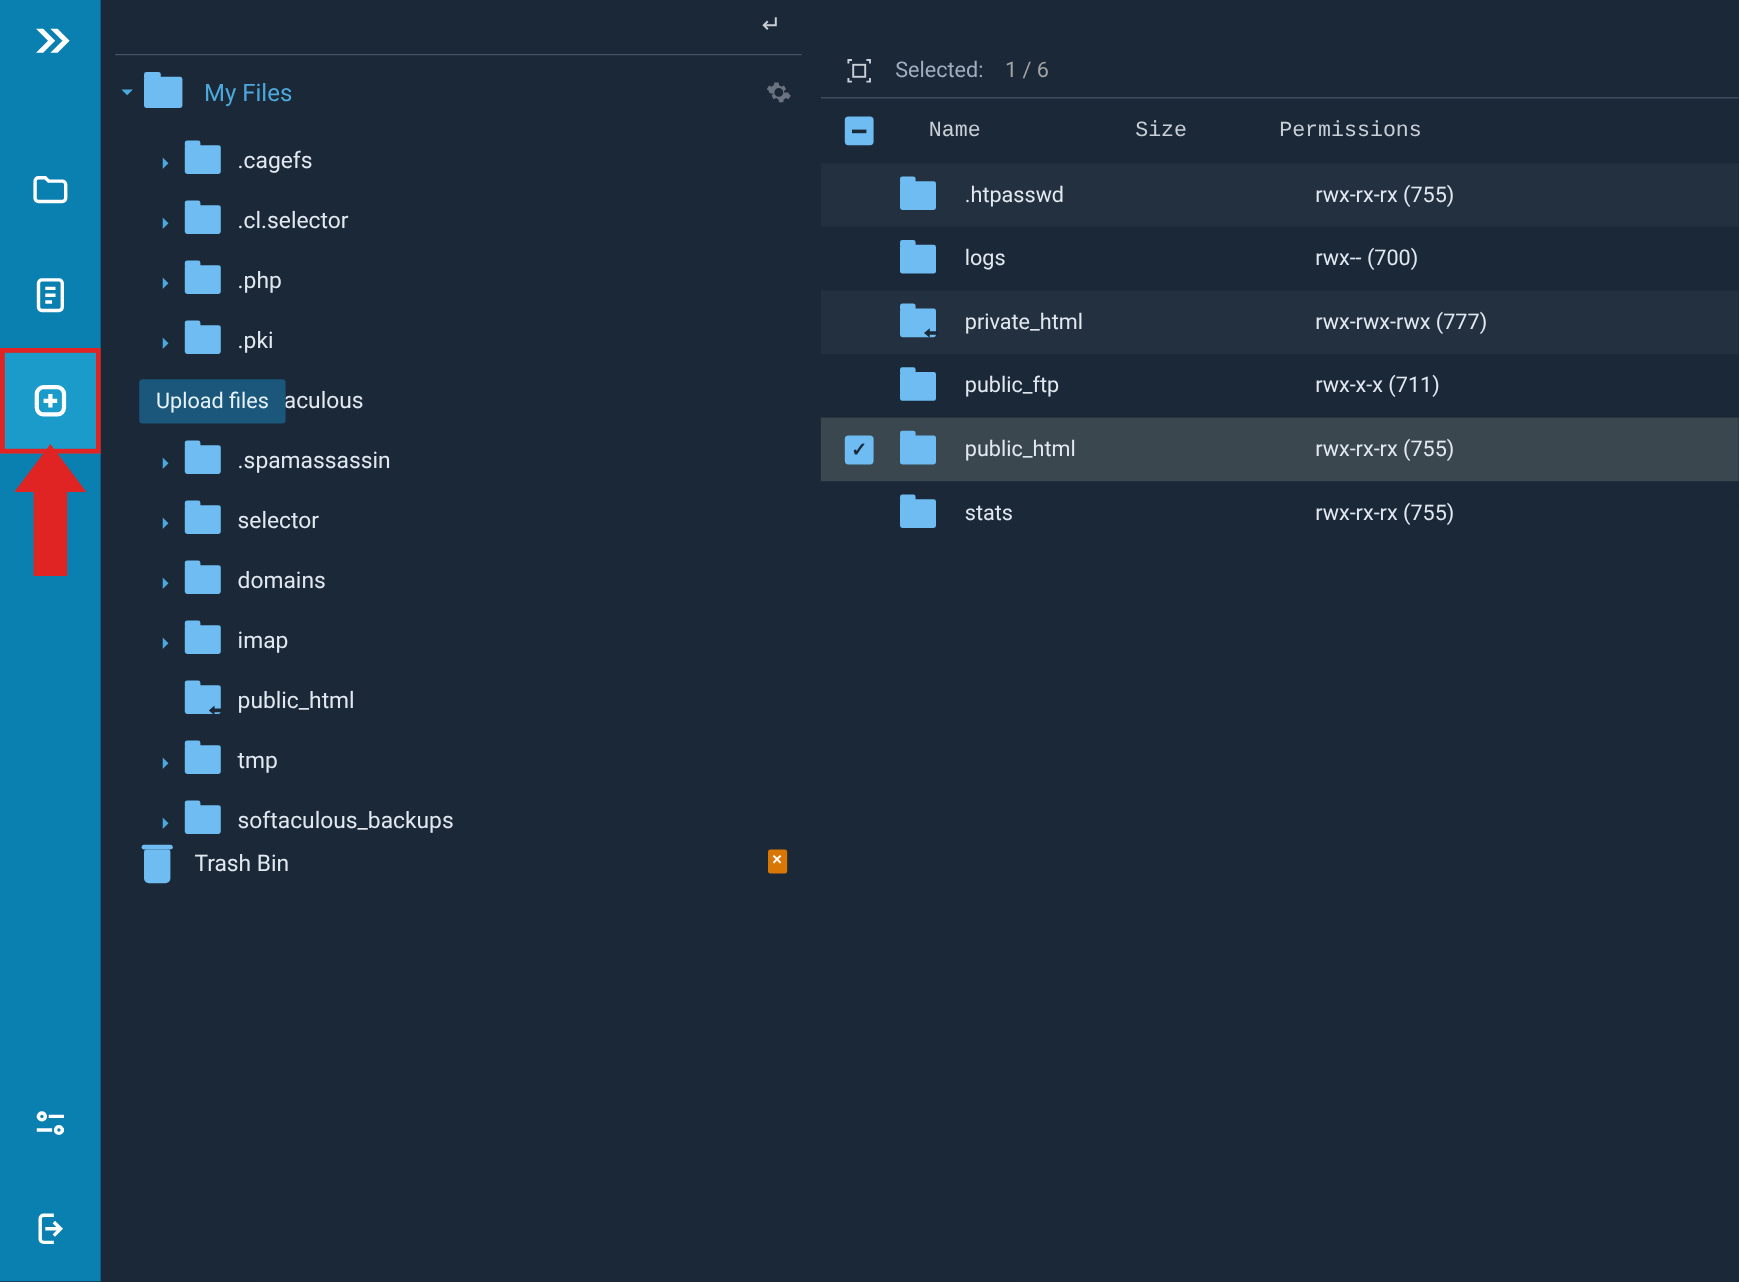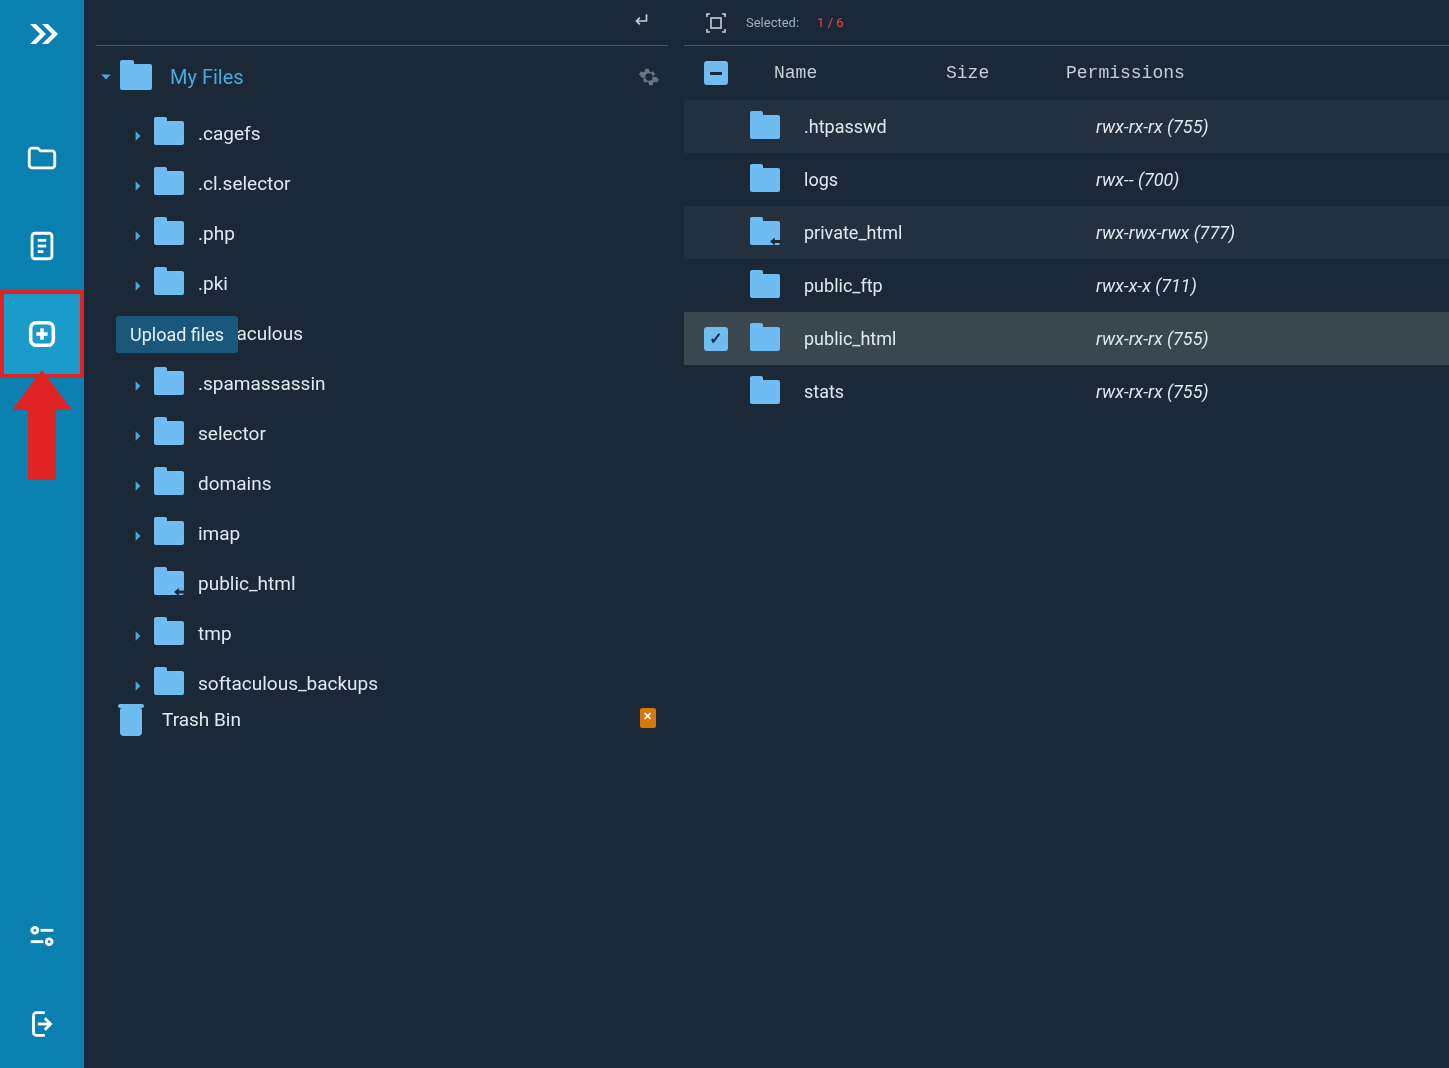--- a/index.html
+++ b/index.html
@@ -184,29 +184,30 @@
   flex: 1;
   background: #1b2838;
   display:flex; flex-direction:column;
   padding-left: 4px;
 }
 .selection-bar {
   height: 46px;
   display:flex; align-items:center;
   padding: 0 20px;
   color:#a0aec0;
-  font-size:13px;
+  font-size:18px;
   gap: 18px;
   border-bottom: 1px solid #4a5568;
+  margin-top: 36px;
 }
 .selection-bar .sel-icon {
   width:24px; height:24px;
   display:flex;align-items:center;justify-content:center;
 }
-.selection-bar .sel-count { color:#ef4444; }
+.selection-bar .sel-count { color:#a3a3a3; }
 
 .col-headers {
   display:flex; align-items:center;
   height: 54px;
   padding: 0 20px;
   color:#c9cfd6;
   font-size:18px;
   font-family:Liberation Mono, monospace;
 }
 .chk-box {
@@ -258,21 +259,21 @@
 }
 .row-folder.link::after {
   content:"";
   position:absolute; bottom:-2px; right:-2px;
   width:12px; height:10px;
   background:#1b2838;
   clip-path: polygon(0 50%, 40% 10%, 40% 35%, 100% 35%, 100% 65%, 40% 65%, 40% 90%);
 }
 .row-name { width: 172px; }
 .row-size { width: 120px; }
-.row-perm { flex:1;font-style:italic; }
+.row-perm { flex:1; }
 </style>
 </head>
 <body>
 
 <div class="rail">
   <div class="rail-logo">
     <svg viewBox="0 0 40 40" fill="#fff">
         <path d="M8 10 L18 20 L8 30 L14 30 L24 20 L14 10 Z M20 10 L30 20 L20 30 L26 30 L36 20 L26 10 Z"></path>
       </svg>
   </div>

